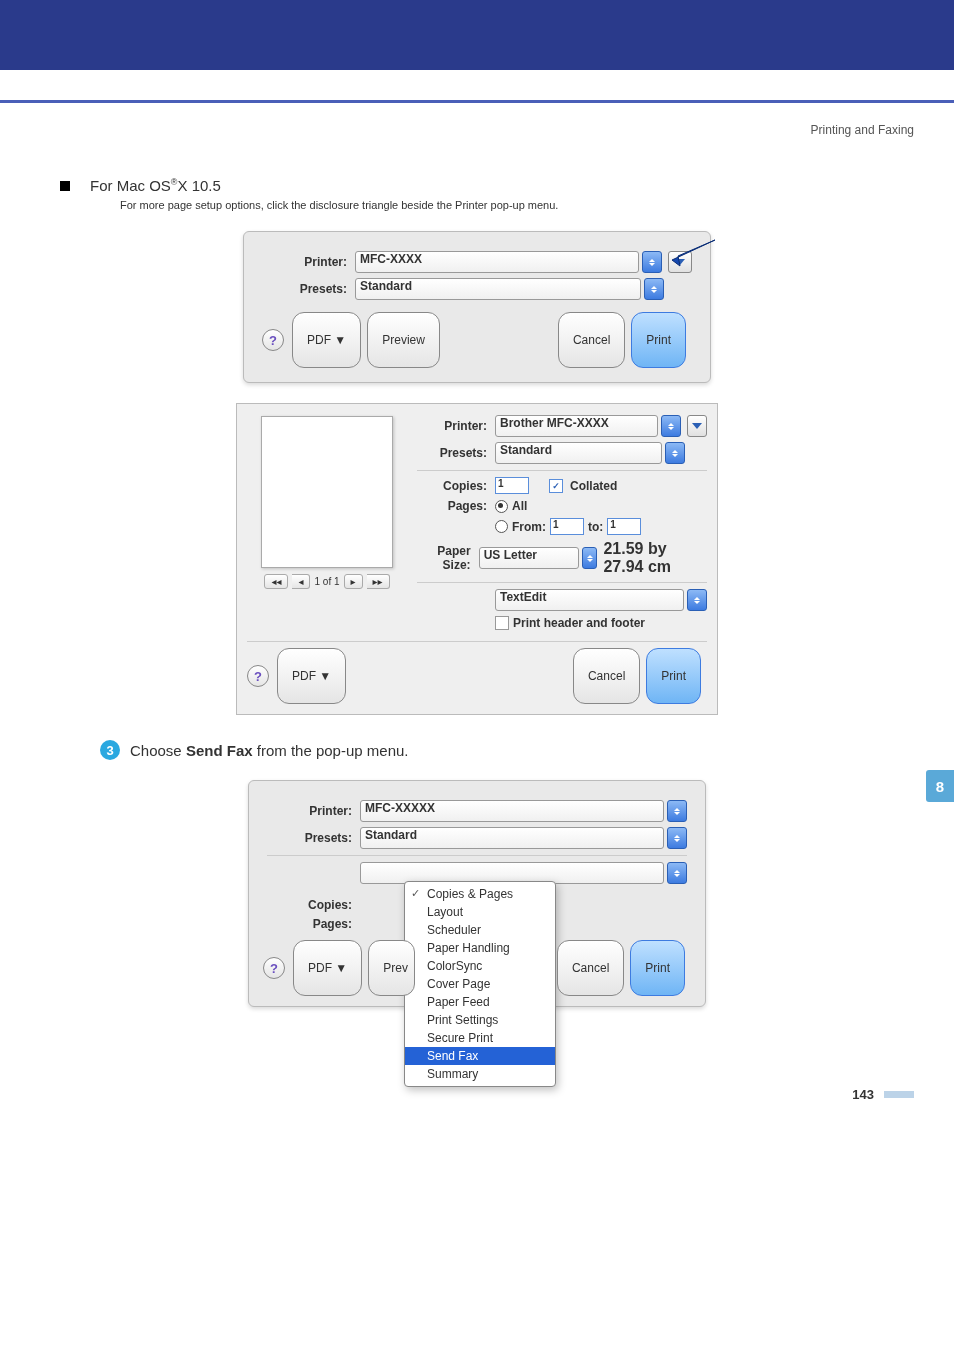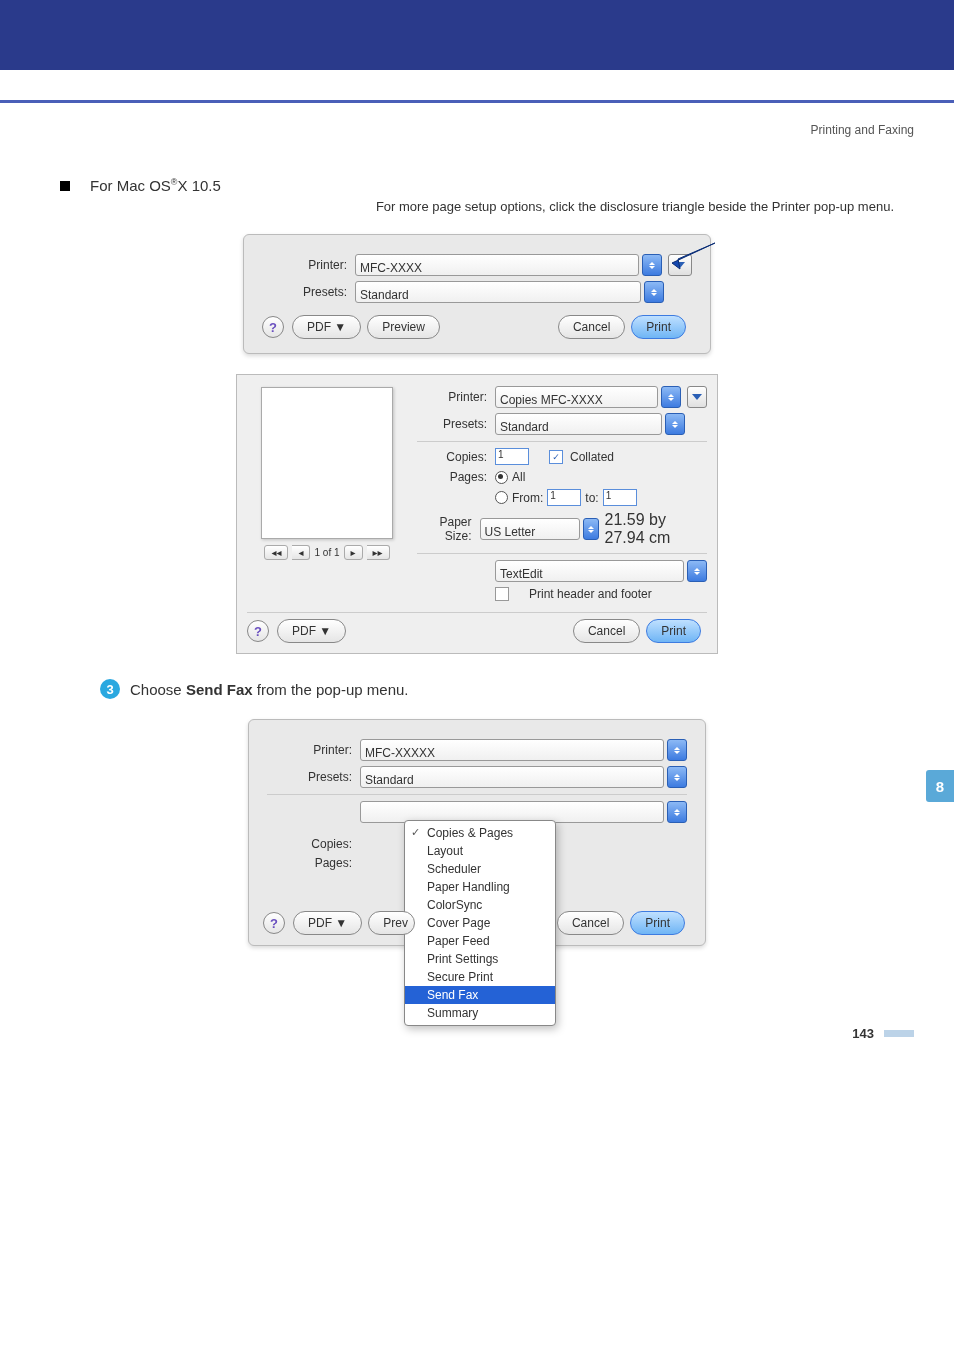--- a/index.html
+++ b/index.html
@@ -34,55 +34,55 @@
     align-items: center;
     gap: 20px;
   }
   .black-square {
     display: inline-block;
     width: 10px;
     height: 10px;
     background: #000;
   }
   .sub-text {
-    font-size: 13px;
+    font-size: 11px;
     margin-left: 60px;
     margin-top: 0;
-    text-align: right;
   }
   .dialog-container {
     display: flex;
     justify-content: center;
     margin: 20px 0;
   }
   .dialog {
     background: #e9e9e9;
     border: 1px solid #bbb;
     border-radius: 6px;
     padding: 14px 18px;
     width: 430px;
     position: relative;
     box-shadow: 0 2px 4px rgba(0,0,0,.15);
   }
   .row {
     display: flex;
     align-items: center;
     margin: 5px 0;
     font-size: 12px;
+    font-weight: bold;
   }
   .lbl {
     width: 85px;
     text-align: right;
     margin-right: 8px;
     color: #333;
   }
   .select-box {
     flex: 1;
     display: flex;
-    align-items: flex-end;
+    align-items: flex-start;
     height: 20px;
     background: linear-gradient(#fff,#f0f0f0);
     border: 1px solid #999;
     border-radius: 3px;
     padding: 0 4px;
     font-size: 12px;
   }
   .arrow-btn {
     width: 18px;
     height: 20px;
@@ -121,21 +121,21 @@
     content:"";
     border-left:5px solid transparent;
     border-right:5px solid transparent;
     border-top:6px solid #2a5fb5;
   }
   .pill-btn {
     display: inline-flex;
     align-items: center;
     justify-content: center;
     height: 22px;
-    padding: 0 14px;
+    padding: 16px 14px;
     background: linear-gradient(#fff,#e5e5e5);
     border: 1px solid #888;
     border-radius: 12px;
     font-size: 12px;
     margin-right: 6px;
   }
   .pill-primary {
     background: linear-gradient(#bfe0ff,#6fb5f5);
     border-color:#3d7be0;
   }
@@ -324,21 +324,21 @@
               <span class="nav-seg" style="border-left:none;border-radius:0 3px 3px 0;">◂</span>
             <span>1 of 1</span>
             <span class="nav-seg">▸</span>
               <span class="nav-seg" style="border-left:none;border-radius:0 3px 3px 0;">▸▸</span>
           </div>
         </div>
         <div class="expanded-right">
           <div class="row">
             <span class="lbl" style="width:70px">Printer:</span>
             <div class="select-box">
-                <span>Copies MFC-XXXX</span>
+                <span>Brother MFC-XXXX</span>
               </div>
             <div class="arrow-btn"></div>
             <div class="down-btn" style="width:18px"></div>
           </div>
           <div class="row">
             <span class="lbl" style="width:70px">Presets:</span>
             <div class="select-box">
                 <span>Standard</span>
               </div>
             <div class="arrow-btn"></div>
@@ -377,21 +377,21 @@
           <div class="row">
             <span class="lbl" style="width:70px"></span>
             <div class="select-box">
                 <span>TextEdit</span>
               </div>
             <div class="arrow-btn"></div>
           </div>
           <div class="row">
             <span class="lbl" style="width:70px"></span>
             <span class="checkbox" style="border-color:#999"></span>
-            <span style="margin-left:20px">Print header and footer</span>
+            <span style="margin-left:4px">Print header and footer</span>
           </div>
         </div>
       </div>
       <div class="divider" style="clear:both"></div>
       <div class="btn-row" style="margin-top:4px">
         <div class="btn-row-left">
           <span class="help-circle">?</span>
           <span class="pill-btn">PDF ▼</span>
         </div>
         <span class="pill-btn">Cancel</span>

